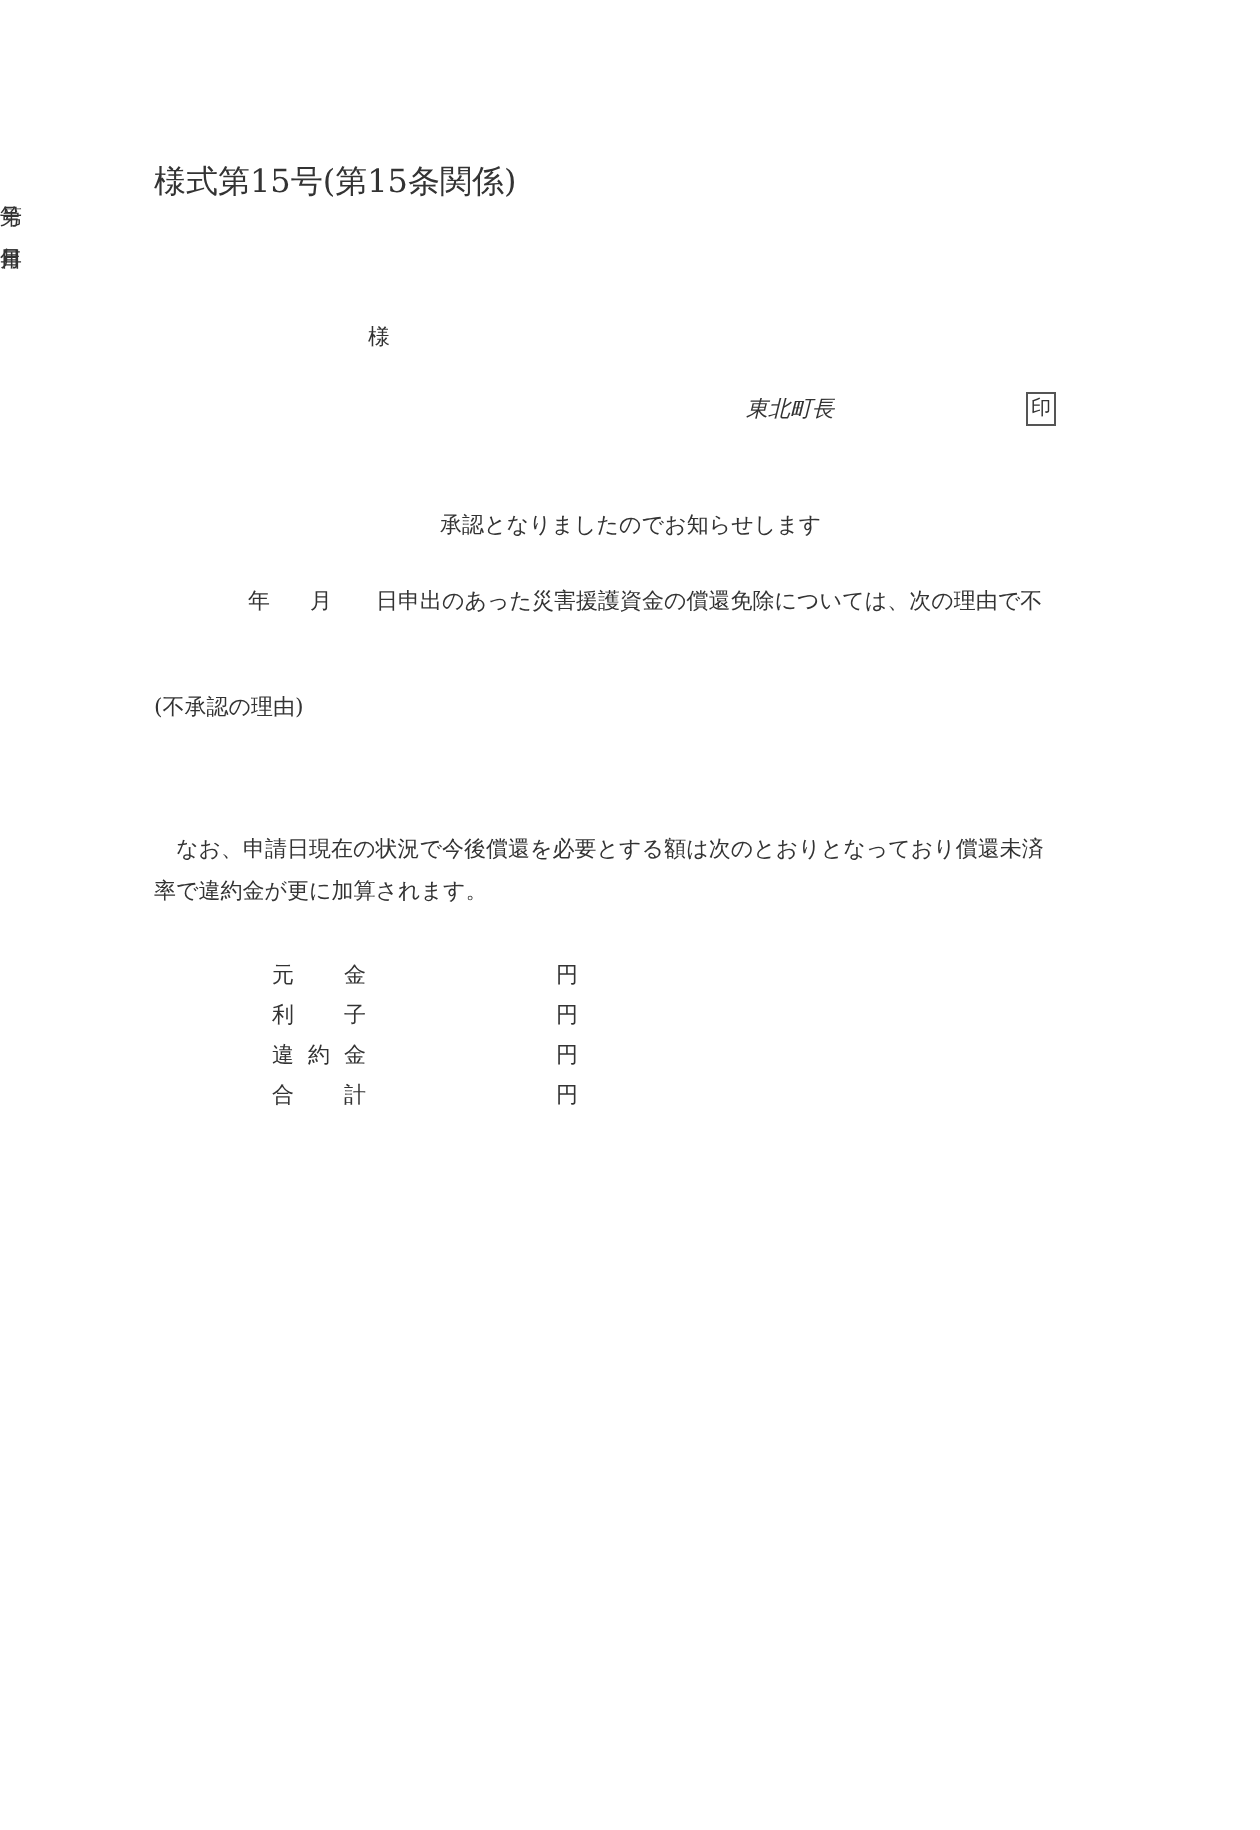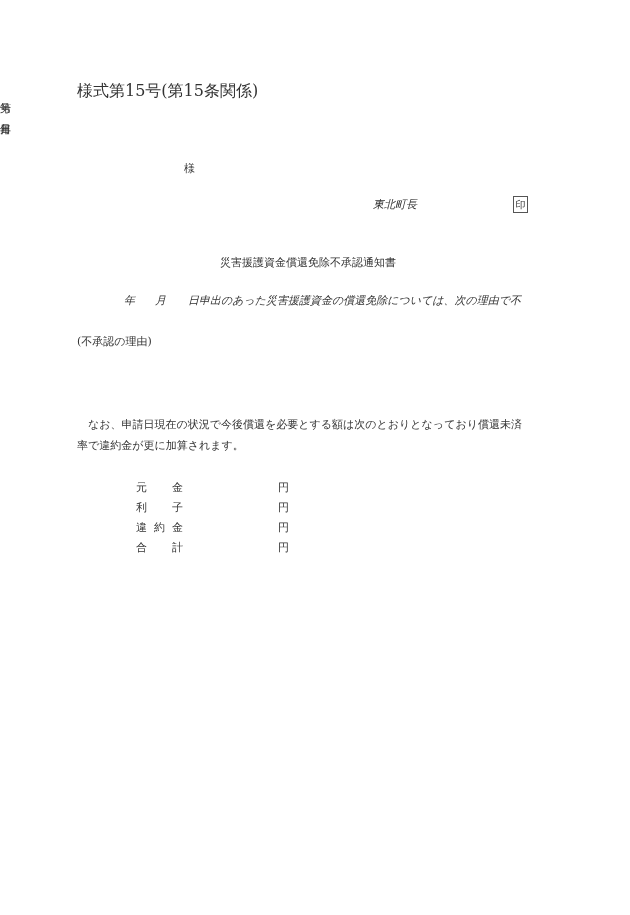--- a/index.html
+++ b/index.html
@@ -40,26 +40,26 @@
 
     .para {
       position: absolute;
       left: 77px;
       width: 476px;
       font-size: 11px;
       line-height: 21px;
       white-space: normal;
     }
     .para1 { top: 290px; }
-    .para1 .line { display: block; white-space: nowrap; font-style: italic; }
+    .para1 .line { display: block; white-space: nowrap; }
     .para1 .gap1 { display: inline-block; width: 47px; }
     .para1 .gap2 { display: inline-block; width: 20px; }
     .para1 .gap3 { display: inline-block; width: 22px; }
 
-    .reason { left: 77px; top: 336px; }
+    .reason { left: 77px; top: 348px; }
 
     .para2 { top: 414px; }
     .para2 .line { display: block; white-space: nowrap; }
 
     .amounts {
       position: absolute;
       left: 136px;
       top: 482px;
     }
     .amount-row {
@@ -86,21 +86,21 @@
   <span class="abs date-row nen">年</span>
   <span class="abs date-row tsuki">月</span>
   <span class="abs date-row hi">日</span>
 </div>
 
 <div class="abs recipient-sama">様</div>
 
 <div class="abs issuer">東北町長</div>
 <div class="abs seal">印</div>
 
-<div class="abs title">災害援護資金償還免除不承認通知書</div>
+<div class="abs title">承認となりましたのでお知らせします</div>
 
 <div class="para para1">
   <span class="line"><span class="gap1"></span><span>年</span><span class="gap2"></span><span>月</span><span class="gap3"></span><span>日申出のあった災害援護資金の償還免除については、次の理由で不</span></span>
 </div>
 
 <div class="abs reason">(不承認の理由)</div>
 
 <div class="para para2">
   <span class="line">　なお、申請日現在の状況で今後償還を必要とする額は次のとおりとなっており償還未済</span>
   <span class="line">率で違約金が更に加算されます。</span>

